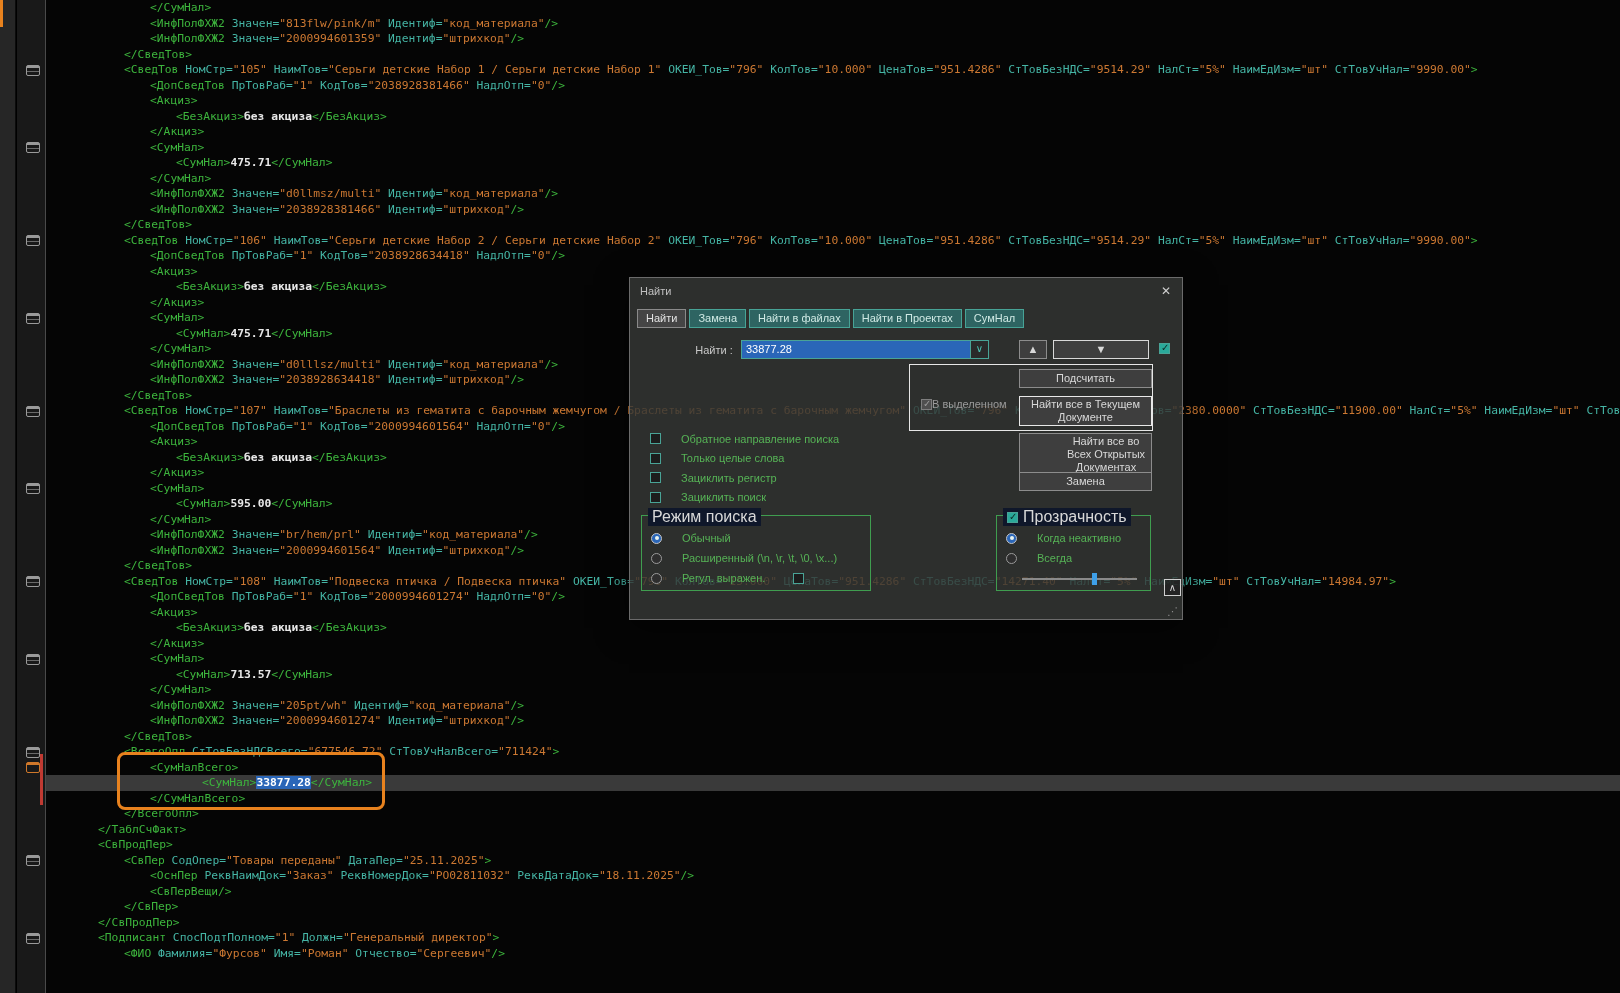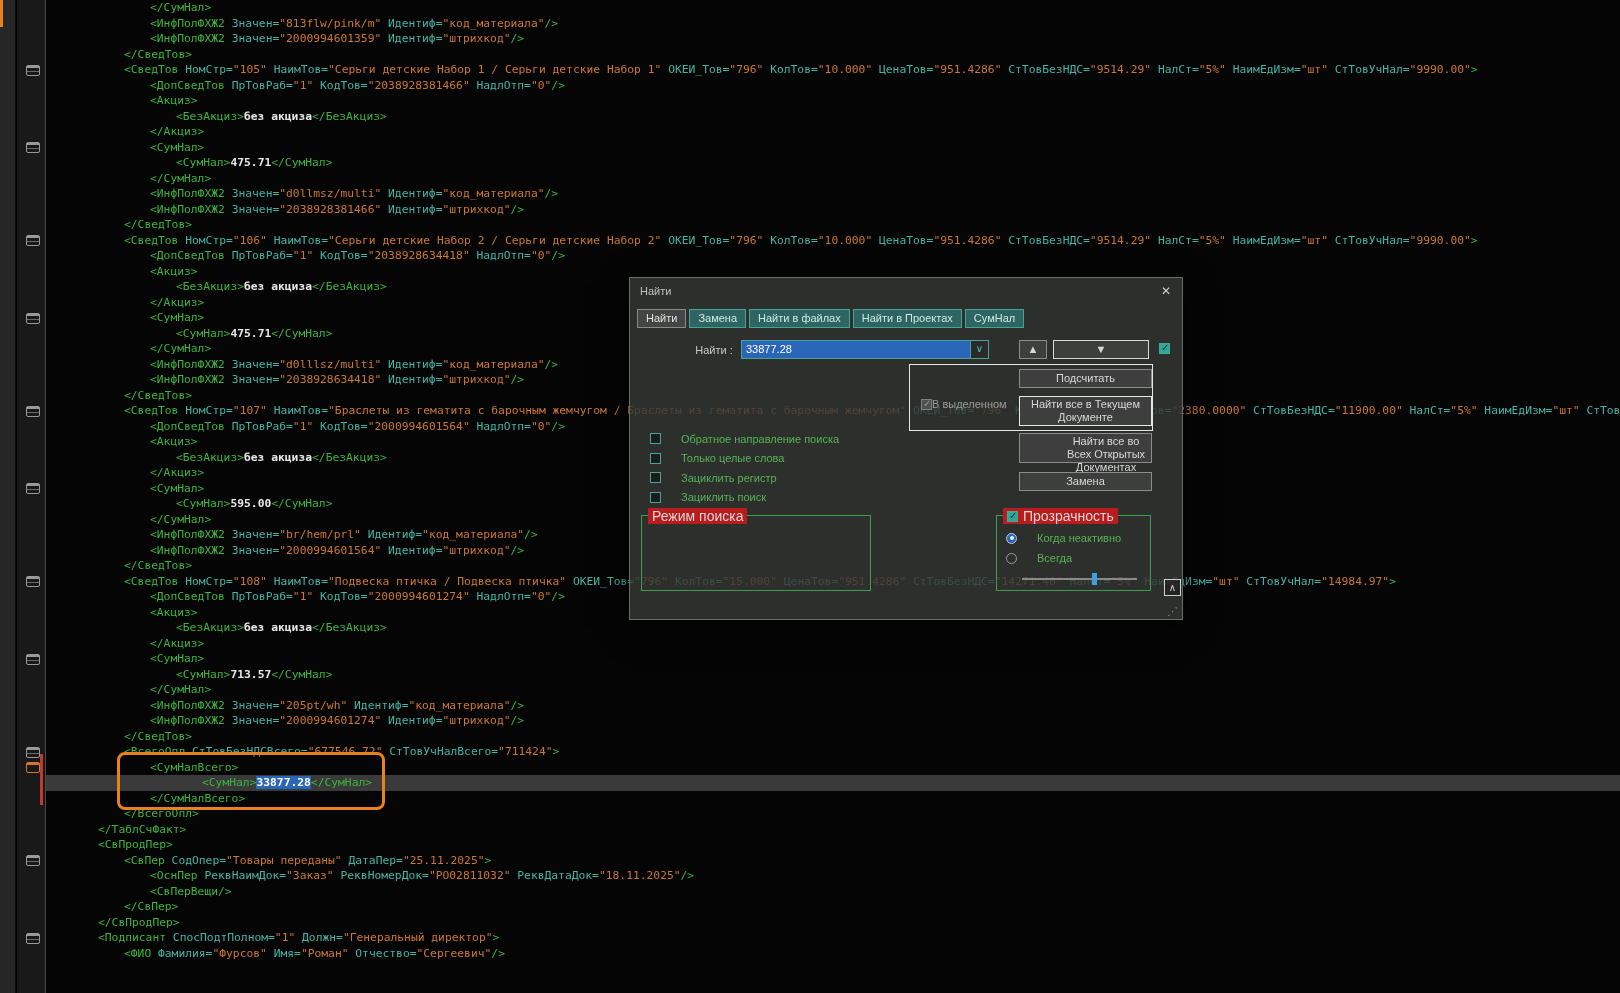--- a/index.html
+++ b/index.html
@@ -49,41 +49,41 @@
 
   .btn { position:absolute; background:#3e3e3e; border:1px solid #8c8c8c; color:#d8d8d8; font-size:11px;
          font-family:"Liberation Sans",sans-serif; line-height:1.2; text-align:center; padding:1px 3px; cursor:pointer; }
   .up-btn   { left:389px; top:62px; width:28px; height:19px; }
   .down-btn { left:423px; top:62px; width:96px; height:19px; border-color:#d8d8d8; }
   .standalone-cb { position:absolute; left:529px; top:65px; }
   .focus-box { position:absolute; left:279px; top:86px; width:244px; height:67px; border:1px solid #e6e6e6; }
   .in-sel { position:absolute; left:291px; top:120px; display:flex; align-items:center; }
   .count-btn { left:389px; top:91px;  width:133px; height:19px; }
   .fac-btn   { left:389px; top:118px; width:133px; height:30px; border-color:#e8e8e8; }
-  .fao-btn   { left:389px; top:155px; width:133px; height:30px;padding-left:44px; }
+  .fao-btn   { left:389px; top:155px; width:133px; height:40px;padding-left:44px; }
   .close-btn2{ left:389px; top:194px; width:133px; height:19px; }
 
   .find-options { position:absolute; left:20px; top:151px; }
   .opt-row { display:flex; align-items:center; gap:20px; height:19.5px; }
   .cb { width:11px; height:11px; border:1px solid #49a396; background:#1c1c1c; display:inline-block; position:relative; flex:0 0 auto; }
   .cb.checked { background:#2aa99a; }
   .cb.checked::after { content:"✓"; position:absolute; left:1px; top:-2px; font-size:10px; color:#0e2b28; }
   .cb.disabled { border-color:#7e7e7e; background:#4f4f4f; }
   .cb.disabled::after { content:"✓"; position:absolute; left:1px; top:-2px; font-size:10px; color:#9a9a9a; }
   .lbl.green { color:#56b356; }
   .lbl.gray  { color:#9a9a9a; }
   .lbl.white { color:#d8d8d8; }
   .radio { width:11px; height:11px; border-radius:50%; border:1px solid #9a9a9a; background:#2e2e2e; display:inline-block; position:relative; flex:0 0 auto; }
   .radio.sel { border-color:#c4c4c4; }
   .radio.sel::after { content:""; position:absolute; left:2.5px; top:2.5px; width:4px; height:4px; border-radius:50%; background:#e8f4f0; }
 
   .group { position:absolute; border:1px solid #3f9d4f; }
   .mode-group  { left:11px;  top:237px; width:230px; height:76px; }
   .trans-group { left:366px; top:237px; width:155px; height:76px; }
-  .group-label { position:absolute; top:-8px; left:6px; background:#b91c1c; padding:0 4px; font-size:14px; display:flex; gap:5px; align-items:center; }
+  .group-label { position:absolute; top:-8px; left:6px; background:#0f172a; padding:0 4px; font-size:16px; display:flex; gap:5px; align-items:center; }
   .radios { position:absolute; left:9px; top:12px; }
   .mode-group .opt-row, .trans-group .opt-row { height:20px; }
   .extra-cb { margin-left:8px; }
 
   .slider { position:absolute; left:25px; top:57px; width:115px; height:12px; cursor:pointer; }
   .slider-track { position:absolute; top:5px; left:0; width:100%; height:2px; background:#8a8a8a; }
   .slider-handle { position:absolute; left:70px; top:0; width:5px; height:12px; background:#3e9fe8; }
 
   .corner-btn { position:absolute; left:534px; top:301px; width:17px; height:17px; border:1px solid #d0d0d0;
                 color:#d8d8d8; text-align:center; line-height:15px; font-size:10px; background:rgba(30,30,30,0.6); cursor:pointer; }
@@ -169,20 +169,35 @@
         <div class="opt-row">
           <span class="cb"></span>
           <span class="lbl green">Зациклить поиск</span>
         </div>
       </div>
 
     <div class="group mode-group">
       <div class="group-label">
         <span class="lbl white">Режим поиска</span>
       </div>
+      <div class="radios">
+          <div class="opt-row">
+            <span class="radio sel"></span>
+            <span class="lbl green">Обычный</span>
+          </div>
+          <div class="opt-row">
+            <span class="radio"></span>
+            <span class="lbl green">Расширенный (\n, \r, \t, \0, \x...)</span>
+          </div>
+          <div class="opt-row">
+            <span class="radio"></span>
+            <span class="lbl green">Регул. выражен.</span>
+            <span class="cb extra-cb"></span>
+          </div>
+        </div>
     </div>
 
     <div class="group trans-group">
       <div class="group-label">
         <span class="cb checked"></span>
         <span class="lbl white">Прозрачность</span>
       </div>
       <div class="radios">
           <div class="opt-row">
             <span class="radio sel"></span>

